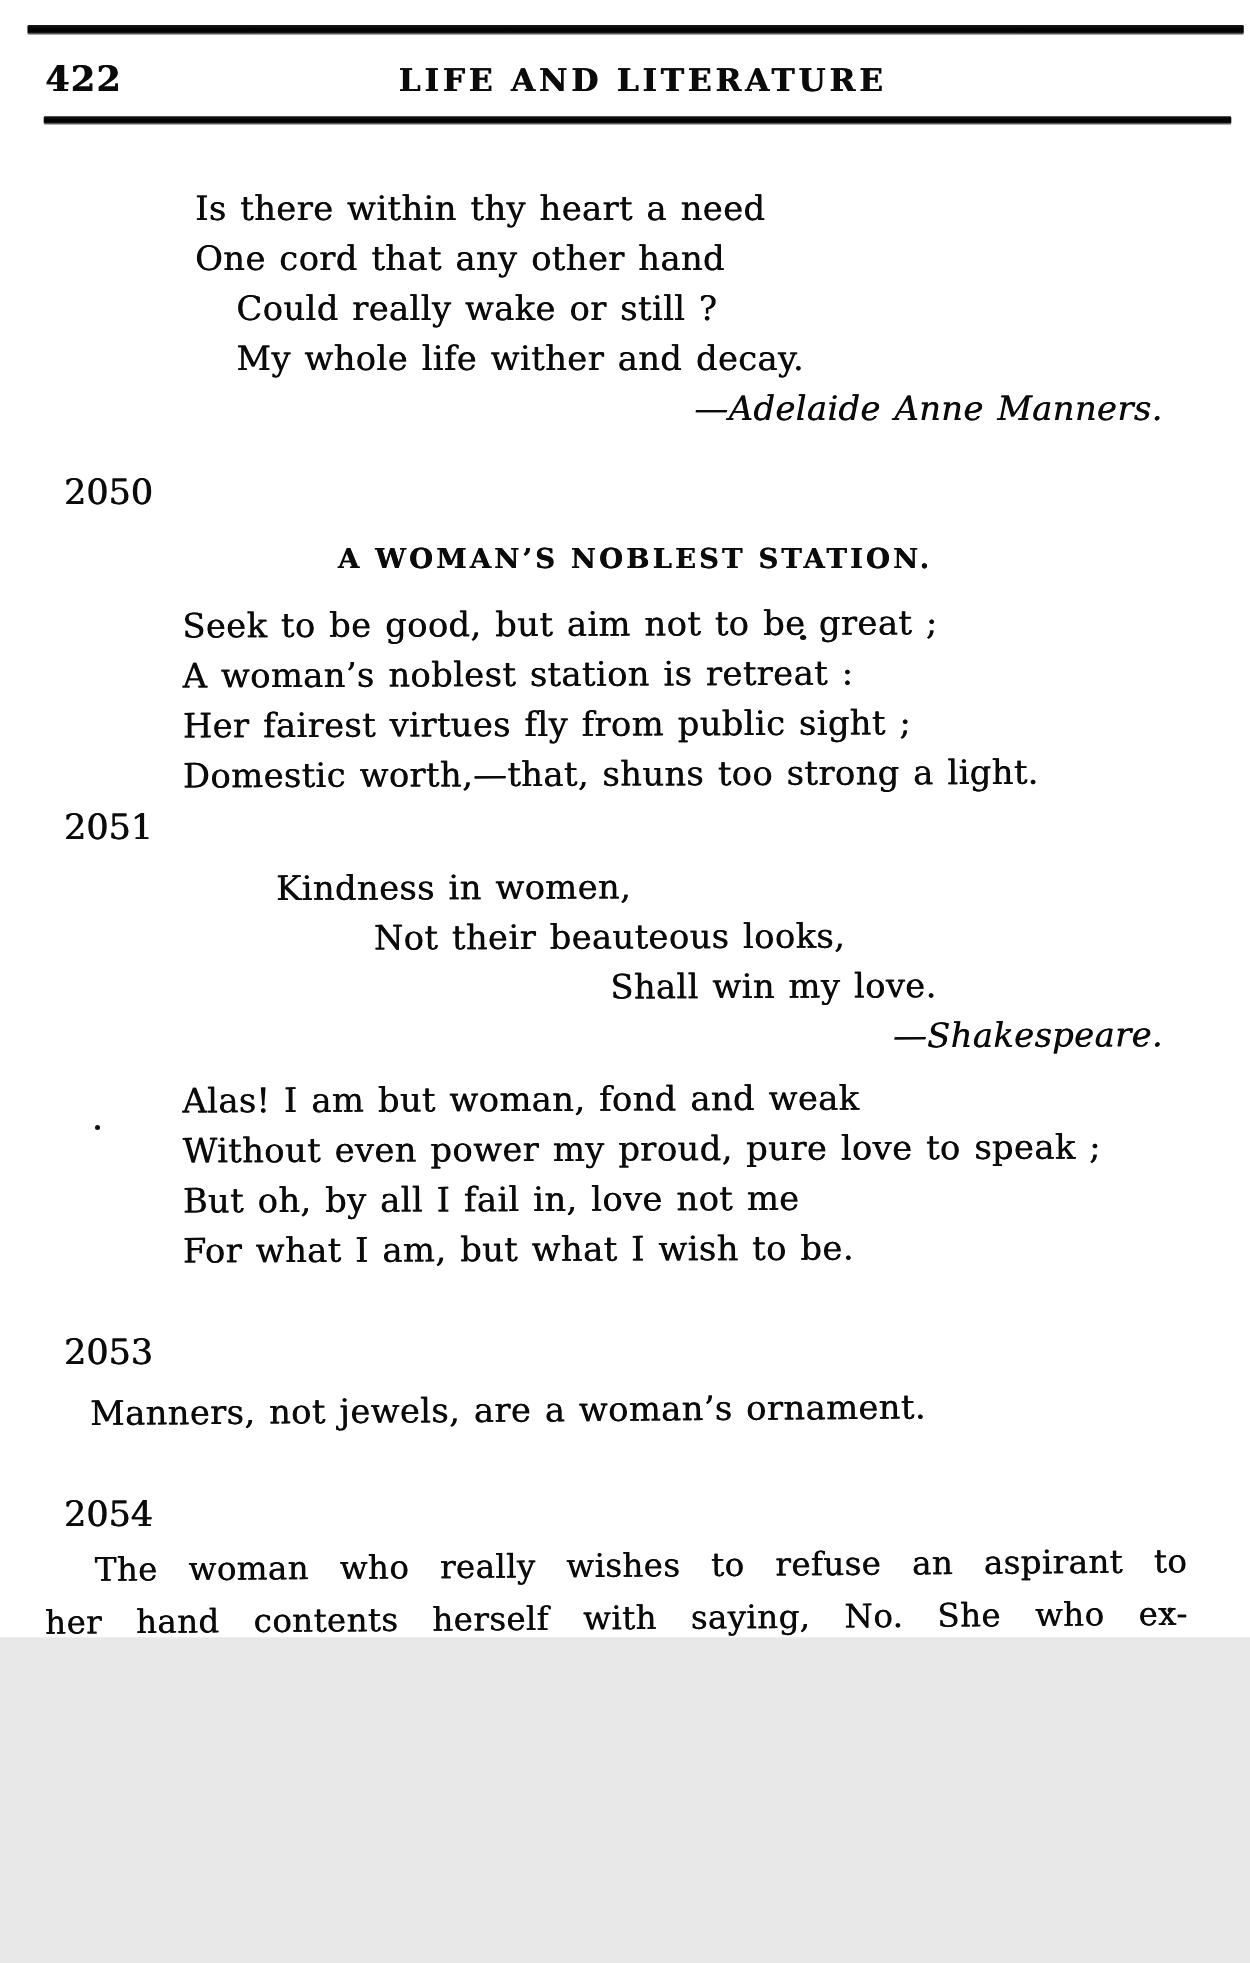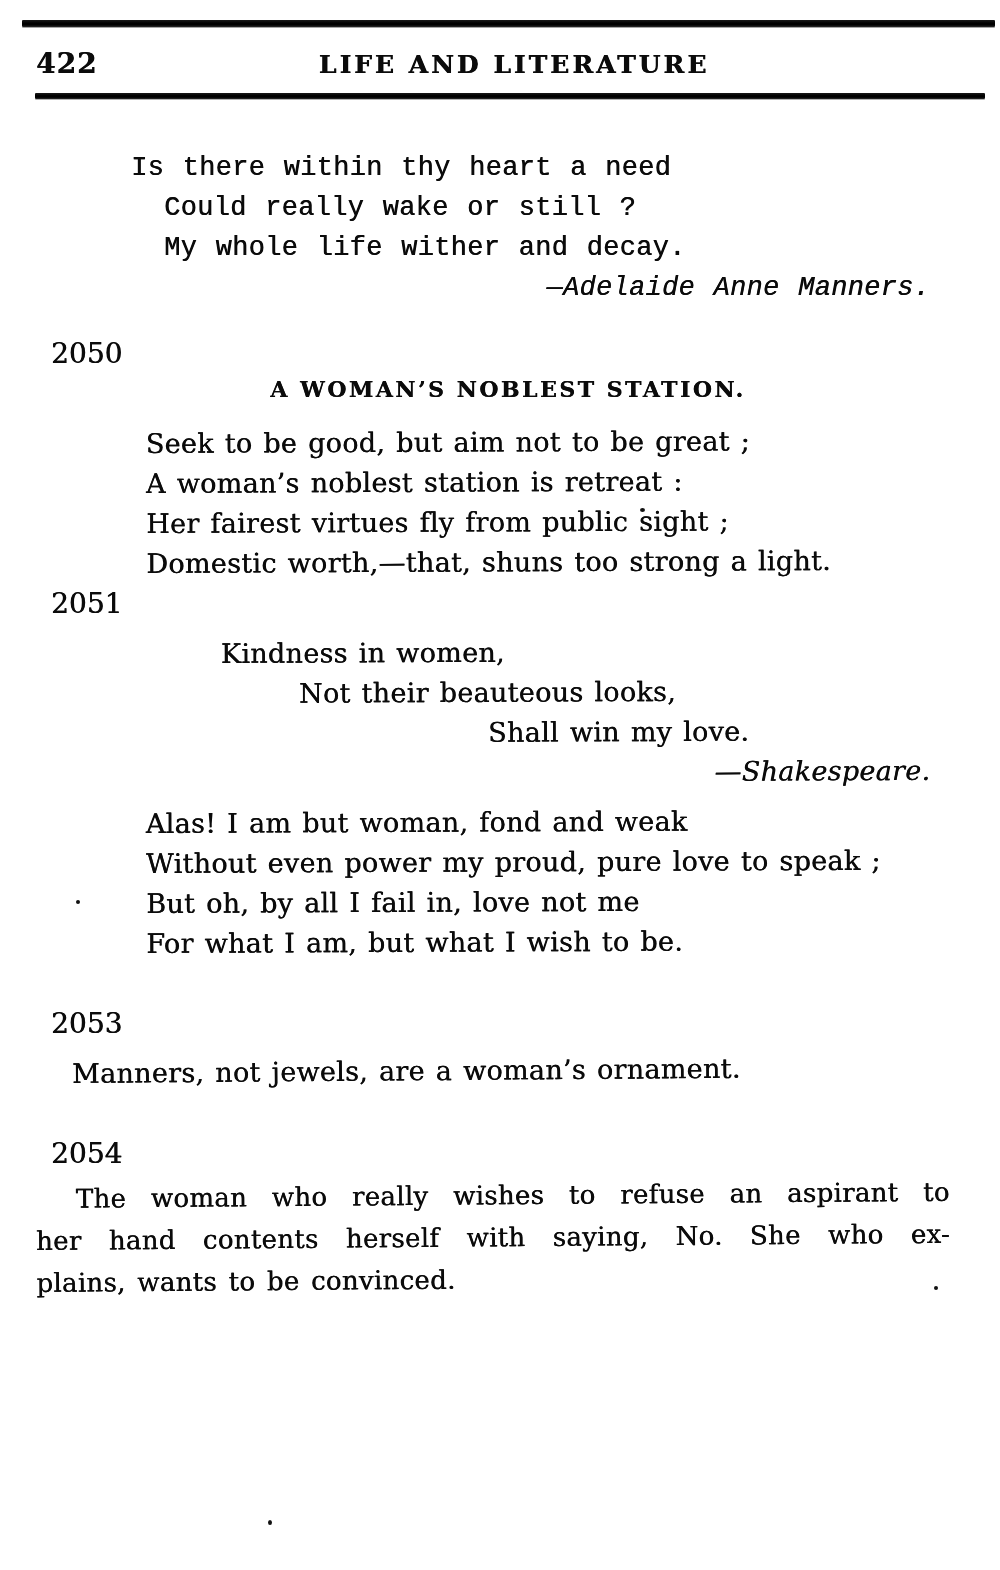--- a/index.html
+++ b/index.html
@@ -1,18 +1,18 @@
 <!DOCTYPE html>
 <html><head>
 <meta charset="utf-8">
 <style>
   html,body{margin:0;padding:0;background:#e8e8e8;}
   .page{
     position:relative;
-    width:1000px;height:1570px;
+    width:1000px;height:1310px;
     margin:0 auto;
     background:#ffffff;
     box-sizing:border-box;
     padding:20px 50px 0 36px;
     font-family:"DejaVu Serif","Liberation Serif",serif;
     color:#0b0b0b;
     overflow:hidden;
   }
   .rule{background:linear-gradient(to bottom,#1a1a1a 0%,#000 45%,#000 70%,#2a2a2a 100%);border-radius:1px;}
   .rule-top{height:7px;margin-left:-14px;margin-right:-45px;box-shadow:0 1px 0 rgba(0,0,0,.35);}
@@ -25,34 +25,34 @@
   }
   .running{
     display:block;text-align:center;
     padding-top:11px;transform:translateX(21px);
     font-size:25px;font-weight:bold;letter-spacing:3px;
     text-shadow:.5px 0 0 currentColor;
   }
   .body-text{font-size:27px;line-height:40px;letter-spacing:.3px;word-spacing:2px;}
   .line{white-space:nowrap;text-shadow:.4px 0 0 currentColor;}
   .ind{margin-left:33px;}
-  .stanza1{margin-top:49px;margin-left:95px;font-family:Liberation Mono, monospace;}
+  .stanza1{margin-top:49px;margin-left:120px;}
   .attr{
     text-align:right;padding-right:20px;font-style:italic;
     white-space:nowrap;text-shadow:.4px 0 0 currentColor;
   }
   .attr-wide{margin-left:-185px;}
   .entry-number{
     text-align:left;font-size:28px;line-height:40px;
     transform:translateX(15px);text-shadow:.5px 0 0 currentColor;
   }
   .n2050{margin-top:26px;}
   .entry-title{
     text-align:center;font-size:22px;line-height:30px;
-    letter-spacing:2.5px;font-weight:bold;
+    margin-top:18px;letter-spacing:2.5px;font-weight:bold;
     transform:translateX(15px);text-shadow:.3px 0 0 currentColor;
   }
   .quatrain{margin-top:20px;margin-left:110px;}
   .n2051{}
   .stanza2{margin-top:10px;margin-left:185px;}
   .ind2b{margin-left:78px;}
   .ind2c{margin-left:267px;}
   .attr-wide2{margin-left:-185px;}
   .quatrain2{margin-top:10px;margin-left:110px;}
   .n2053{margin-top:40px;}
@@ -82,20 +82,21 @@
 
   <div class="pageheader">
     <span class="pageno">422</span>
     <span class="running">LIFE AND LITERATURE</span>
   </div>
 
   <div class="rule rule-head"></div>
 
   <div class="body-text stanza1">
     <div class="line">Is there within thy heart a need</div>
+    <div class="line">One cord that any other hand</div>
     <div class="line ind">Could really wake or still ?</div>
     <div class="line ind">My whole life wither and decay.</div>
     <div class="attr attr-wide">—Adelaide Anne Manners.</div>
   </div>
 
   <div class="entry-number n2050">2050</div>
   <div class="entry-title">A WOMAN’S NOBLEST STATION.</div>
   <div class="body-text quatrain sk1">
     <div class="line">Seek to be good, but aim not to be great ;</div>
     <div class="line">A woman’s noblest station is retreat :</div>

